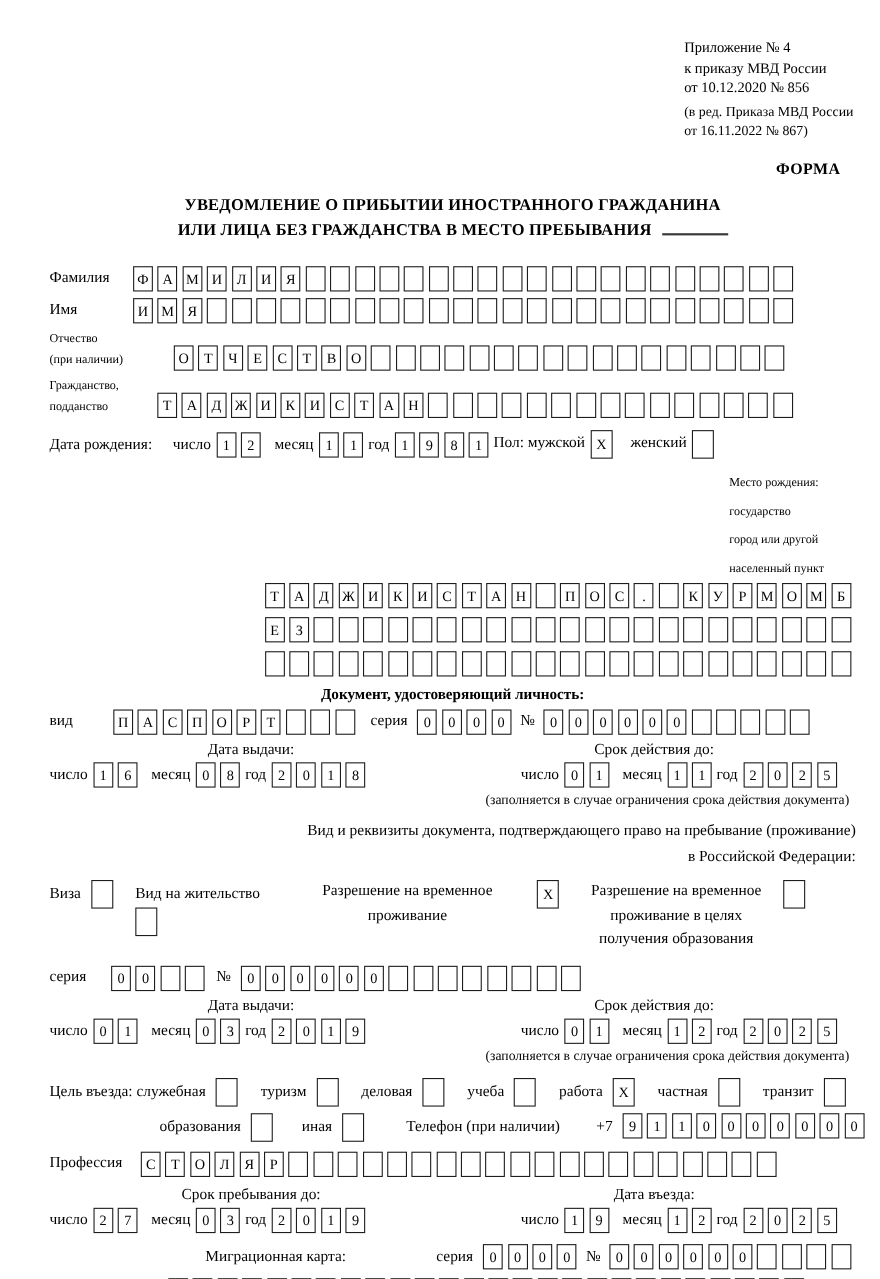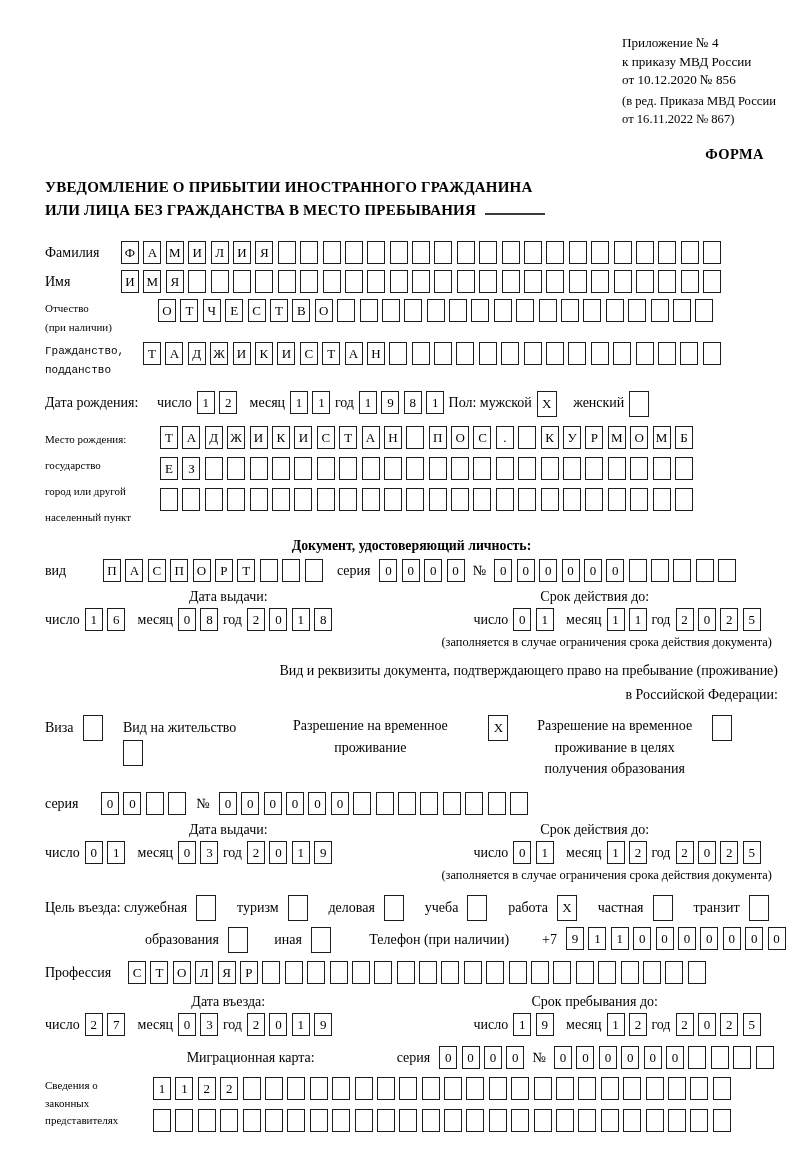--- a/index.html
+++ b/index.html
@@ -2,28 +2,28 @@
 <html><head>
 <meta charset="utf-8">
 <style>
   html,body{margin:0;padding:0;background:#fff;}
   body{width:800px;height:1163px;font-family:"Liberation Serif","DejaVu Serif",serif;color:#000;font-size:14px;overflow:hidden;}
   .page{padding:34px 22px 0 45px;position:relative;}
   
   .appendix{margin-left:577px;font-size:13.2px;line-height:1.42;}
   .amendment{margin-left:577px;font-size:12.6px;line-height:1.42;margin-top:3px;}
   .forma{font-weight:bold;font-size:14.5px;text-align:right;padding-right:14px;margin-top:17px;letter-spacing:.4px;}
-  .title{font-weight:bold;font-size:15px;margin-top:13px;line-height:1.55;letter-spacing:.2px;}
+  .title{font-weight:bold;font-size:15px;text-align:center;margin-top:13px;line-height:1.55;letter-spacing:.2px;}
   .uline{display:inline-block;width:60px;border-bottom:2.2px solid #3a3a3a;height:13px;margin-left:9px;}
   .section{font-weight:bold;font-size:13.6px;margin-top:21px;letter-spacing:.15px;}
   
-  .frow{display:flex;align-items:flex-start;margin-top:5px;}
+  .frow{display:flex;align-items:flex-end;margin-top:5px;}
   .lbl{font-size:14px;line-height:24px;flex:none;}
   .lbl2{font-size:11px;line-height:19px;flex:none;}
-  .w76{width:76px;} .w113{width:113px;} .w98{width:98px;font-family:Liberation Mono, monospace;} .w58{width:58px;} .w83{width:83px;} .w115{width:115px;} .w108{width:108px;}
+  .w76{width:76px;} .w113{width:113px;} .w98{width:98px;} .w58{width:58px;} .w83{width:83px;} .w115{width:115px;} .w108{width:108px;}
   .cells{white-space:nowrap;flex:none;}
   .cell{display:inline-block;width:16px;height:21px;border:1.6px solid #1d1d1d;margin-right:4.4px;text-align:center;font-size:13px;line-height:21px;vertical-align:top;background:#fff;}
   .chk .cell{width:18px;height:24px;line-height:24px;}
   .dg{display:flex;align-items:flex-start;flex:none;}
   .dg .t{line-height:24px;margin-right:5px;}
   .gap8{margin-left:8px;} .gap12{margin-left:12px;}
   .twocol{display:flex;margin-top:6px;}
   .half{width:50%;text-align:center;font-size:14px;}
   .daterow{display:flex;margin-top:3px;}
   .daterow .left{width:50%;display:flex;}
@@ -100,21 +100,21 @@
     <span class="dg">
         <span class="t">Пол: мужской</span>
         <span class="cells chk"><span class="cell">X</span></span>
       </span>
     <span class="dg gap12">
         <span class="t">женский</span>
         <span class="cells chk"><span class="cell"></span></span>
       </span>
   </div>
 
-  <div class="frow" style="margin-top:9px;">
+  <div class="frow" style="margin-top:9px;flex-direction:column;">
     <span class="lbl2 w115" style="line-height:26px;">
       <span>Место рождения:</span><br>
       <span>государство</span><br>
       <span>город или другой</span><br>
       <span>населенный пункт</span>
     </span>
     <span>
       <span class="cells" style="display:block;margin-bottom:8px;"><span class="cell">Т</span><span class="cell">А</span><span class="cell">Д</span><span class="cell">Ж</span><span class="cell">И</span><span class="cell">К</span><span class="cell">И</span><span class="cell">С</span><span class="cell">Т</span><span class="cell">А</span><span class="cell">Н</span><span class="cell"></span><span class="cell">П</span><span class="cell">О</span><span class="cell">С</span><span class="cell">.</span><span class="cell"></span><span class="cell">К</span><span class="cell">У</span><span class="cell">Р</span><span class="cell">М</span><span class="cell">О</span><span class="cell">М</span><span class="cell">Б</span></span>
       <span class="cells" style="display:block;margin-bottom:8px;"><span class="cell">Е</span><span class="cell">З</span><span class="cell"></span><span class="cell"></span><span class="cell"></span><span class="cell"></span><span class="cell"></span><span class="cell"></span><span class="cell"></span><span class="cell"></span><span class="cell"></span><span class="cell"></span><span class="cell"></span><span class="cell"></span><span class="cell"></span><span class="cell"></span><span class="cell"></span><span class="cell"></span><span class="cell"></span><span class="cell"></span><span class="cell"></span><span class="cell"></span><span class="cell"></span><span class="cell"></span></span>
       <span class="cells" style="display:block;"><span class="cell"></span><span class="cell"></span><span class="cell"></span><span class="cell"></span><span class="cell"></span><span class="cell"></span><span class="cell"></span><span class="cell"></span><span class="cell"></span><span class="cell"></span><span class="cell"></span><span class="cell"></span><span class="cell"></span><span class="cell"></span><span class="cell"></span><span class="cell"></span><span class="cell"></span><span class="cell"></span><span class="cell"></span><span class="cell"></span><span class="cell"></span><span class="cell"></span><span class="cell"></span><span class="cell"></span></span>
@@ -275,22 +275,22 @@
         <span class="cells"><span class="cell">9</span><span class="cell">1</span><span class="cell">1</span><span class="cell">0</span><span class="cell">0</span><span class="cell">0</span><span class="cell">0</span><span class="cell">0</span><span class="cell">0</span><span class="cell">0</span></span>
       </span>
   </div>
 
   <div class="frow" style="margin-top:8px;">
     <span class="lbl w83">Профессия</span>
     <span class="cells"><span class="cell">С</span><span class="cell">Т</span><span class="cell">О</span><span class="cell">Л</span><span class="cell">Я</span><span class="cell">Р</span><span class="cell"></span><span class="cell"></span><span class="cell"></span><span class="cell"></span><span class="cell"></span><span class="cell"></span><span class="cell"></span><span class="cell"></span><span class="cell"></span><span class="cell"></span><span class="cell"></span><span class="cell"></span><span class="cell"></span><span class="cell"></span><span class="cell"></span><span class="cell"></span><span class="cell"></span><span class="cell"></span><span class="cell"></span><span class="cell"></span></span>
   </div>
 
   <div class="twocol" style="margin-top:9px;">
+    <div class="half">Срок пребывания до:</div>
     <div class="half">Дата въезда:</div>
-    <div class="half">Срок пребывания до:</div>
   </div>
   <div class="daterow">
     <div class="left">
       <span class="dg">
           <span class="t">число</span>
           <span class="cells"><span class="cell">2</span><span class="cell">7</span></span>
         </span>
       <span class="dg gap8">
           <span class="t">месяц</span>
           <span class="cells"><span class="cell">0</span><span class="cell">3</span></span>

